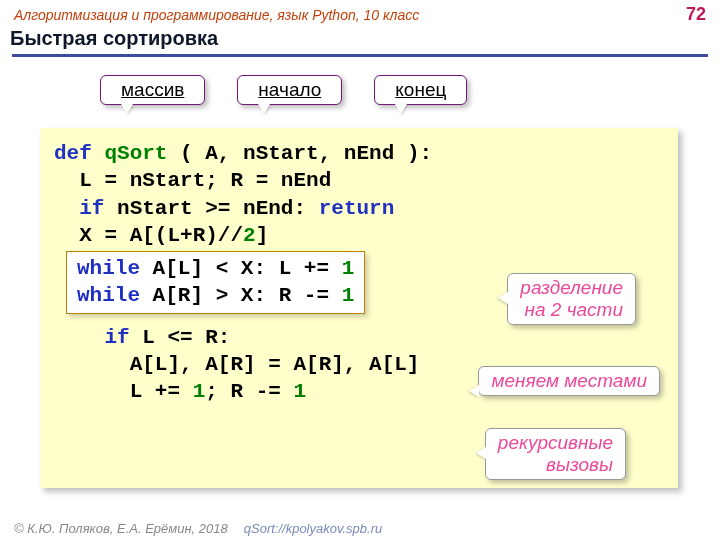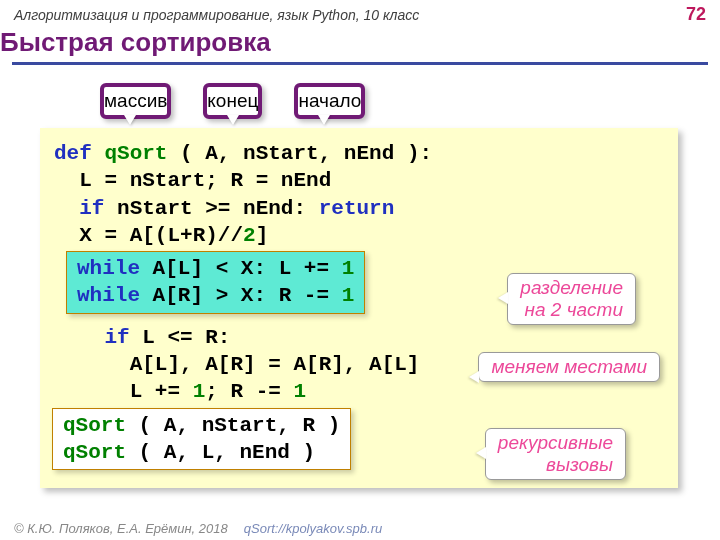--- a/index.html
+++ b/index.html
@@ -12,55 +12,56 @@
     overflow: hidden;
   }
   .header {
     padding: 4px 14px 0 14px;
     display: flex;
     justify-content: space-between;
     align-items: baseline;
   }
   .breadcrumb {
     font-style: italic;
-    color: #404040;
+    color: #c2410c;
     font-size: 14px;
   }
   .slide-num {
     color: #be185d;
     font-size: 18px;
     font-weight: bold;
   }
   .title {
-    color: #701a75;
+    color: #0f172a;
     font-weight: bold;
-    font-size: 26px;
-    padding: 2px 14px 4px 0;
+    font-size: 20px;
+    padding: 2px 14px 4px 10px;
   }
   .rule {
     margin: 0 12px;
     height: 3px;
     background: #3a4aa0;
   }
   .labels-row {
     display: flex;
     gap: 32px;
     margin: 18px 0 4px 100px;
     position: relative;
     z-index: 3;
   }
   .bubble {
     position: relative;
     background: #fff;
-    border: 4px solid #701a75;
+    border: 1px solid #701a75;
     border-radius: 6px;
-    padding: 3px 0;
+    padding: 3px 20px;
     font-size: 19px;
     color: #000;
     box-shadow: 3px 3px 5px rgba(0,0,0,0.25);
+    text-decoration: underline;
   }
   .bubble::after {
     content: '';
     position: absolute;
     bottom: -10px;
     left: 20px;
     border: 6px solid transparent;
     border-top: 10px solid #fff;
     border-bottom: none;
     filter: drop-shadow(1px 1px 1px rgba(0,0,0,0.2));
@@ -100,21 +101,21 @@
     font-size: 21px;
     font-weight: bold;
     line-height: 1.3;
     padding: 12px 14px;
     color: #000;
   }
   .codeblock .kw { color: #2030c0; }
   .codeblock .fn { color: #008000; }
   .codeblock .num { color: #008000; }
   .inner-box {
-    background: #5eead4;
+    background: #ffffff;
     border: 1.5px solid #c08000;
     box-shadow: 3px 3px 5px rgba(0,0,0,0.2);
     padding: 3px 10px;
     display: inline-block;
     margin-left: 12px;
   }
   .inner-box-2 {
     background: #fff;
     border: 1.5px solid #c08000;
     box-shadow: 3px 3px 5px rgba(0,0,0,0.2);
@@ -140,48 +141,42 @@
 <div class="header">
   <span class="breadcrumb">Алгоритмизация и программирование, язык Python, 10 класс</span>
   <span class="slide-num">72</span>
 </div>
 
 <div class="title">Быстрая сортировка</div>
 <div class="rule"></div>
 
 <div class="labels-row">
   <div class="bubble">массив</div>
+  <div class="bubble">начало</div>
   <div class="bubble">конец</div>
-  <div class="bubble">начало</div>
 </div>
 
 <div class="codeblock">
   <div><span class="kw">def</span> <span class="fn">qSort</span><span> ( A, nStart, nEnd ):</span></div>
   <div>&nbsp;&nbsp;<span>L = nStart; R = nEnd</span></div>
   <div>&nbsp;&nbsp;<span class="kw">if</span><span> nStart &gt;= nEnd: </span><span class="kw">return</span></div>
   <div>&nbsp;&nbsp;<span>X = A[(L+R)//</span><span class="num">2</span><span>]</span></div>
   <div style="margin-top:2px;">
     <div class="inner-box">
       <div><span class="kw">while</span><span> A[L] &lt; X: L += </span><span class="num">1</span></div>
       <div><span class="kw">while</span><span> A[R] &gt; X: R -= </span><span class="num">1</span></div>
     </div>
   </div>
   <div style="margin-top:10px;">&nbsp;&nbsp;&nbsp;&nbsp;<span class="kw">if</span><span> L &lt;= R:</span></div>
   <div>&nbsp;&nbsp;&nbsp;&nbsp;&nbsp;&nbsp;<span>A[L], A[R] = A[R], A[L]</span></div>
   <div>&nbsp;&nbsp;&nbsp;&nbsp;&nbsp;&nbsp;<span>L += </span><span class="num">1</span><span>; R -= </span><span class="num">1</span></div>
-  <div style="margin-top:2px;">
-    <div class="inner-box-2">
-      <div><span class="fn">qSort</span><span> ( A, nStart, R )</span></div>
-      <div><span class="fn">qSort</span><span> ( A, L, nEnd )</span></div>
-    </div>
-  </div>
 </div>
 
 <div class="side-bubble" style="top:273px; right:84px; white-space:pre-line;">разделение
 на 2 части</div>
-<div class="side-bubble" style="top:352px; right:60px;">меняем местами</div>
+<div class="side-bubble" style="top:366px; right:60px;">меняем местами</div>
 <div class="side-bubble" style="top:428px; right:94px; white-space:pre-line;">рекурсивные
 вызовы</div>
 
 <div class="footer">
   <span>© К.Ю. Поляков, Е.А. Ерёмин, 2018</span>
   <span class="url">qSort://kpolyakov.spb.ru</span>
 </div>
 
 </body></html>

